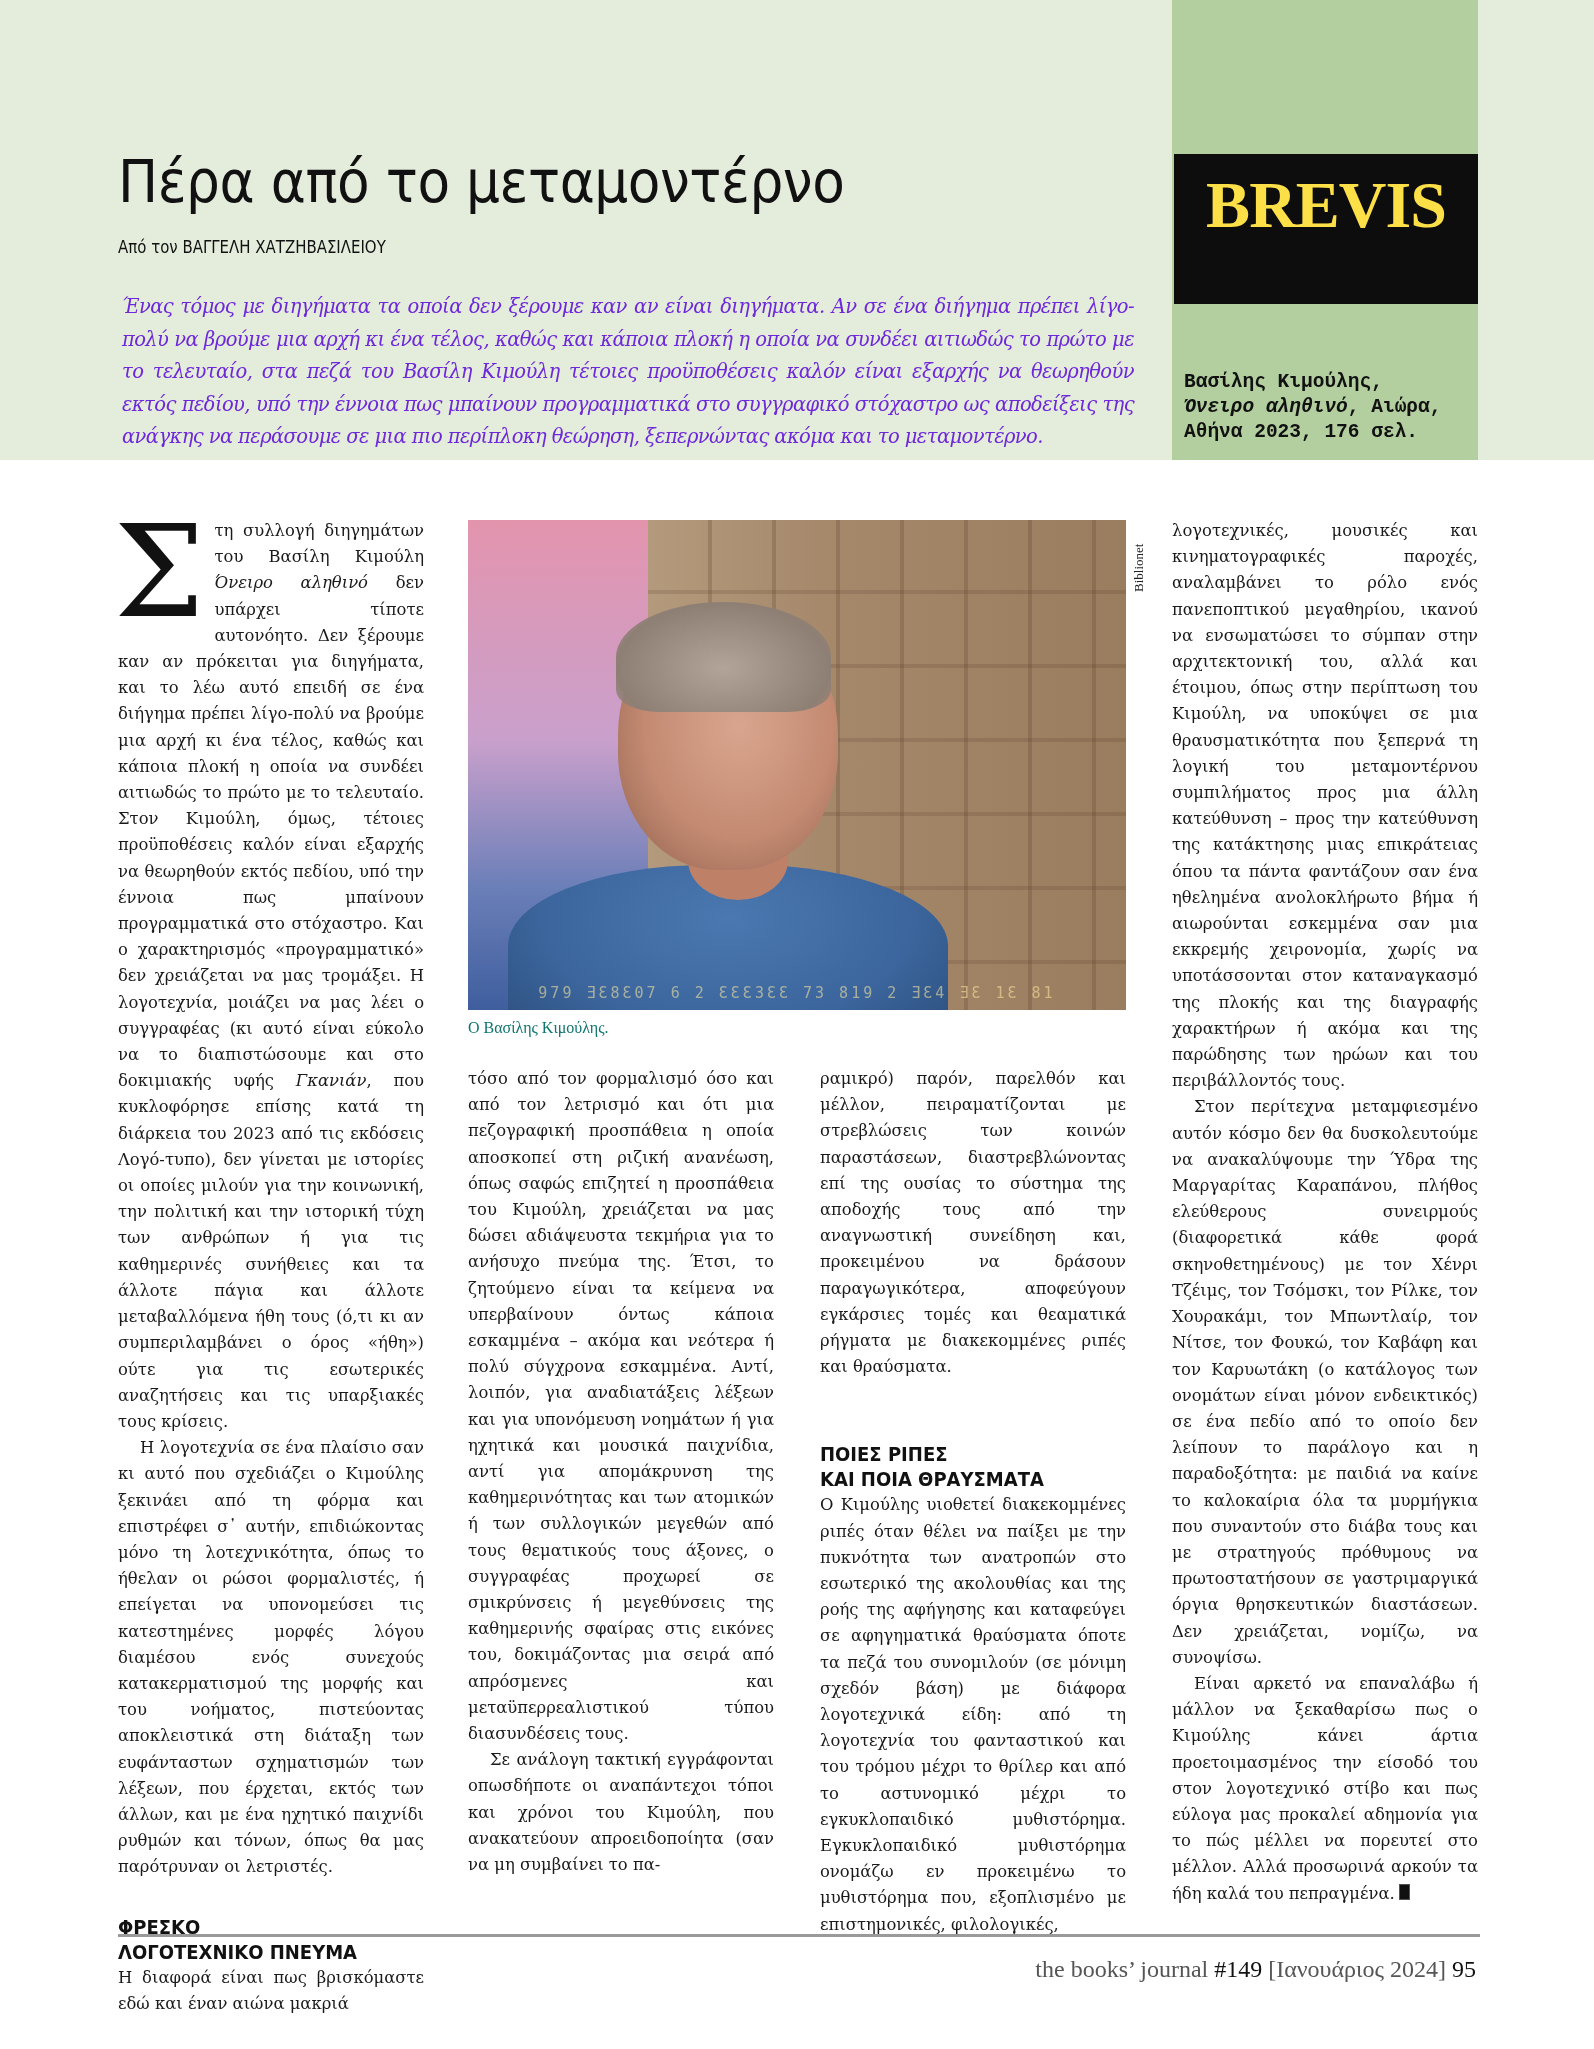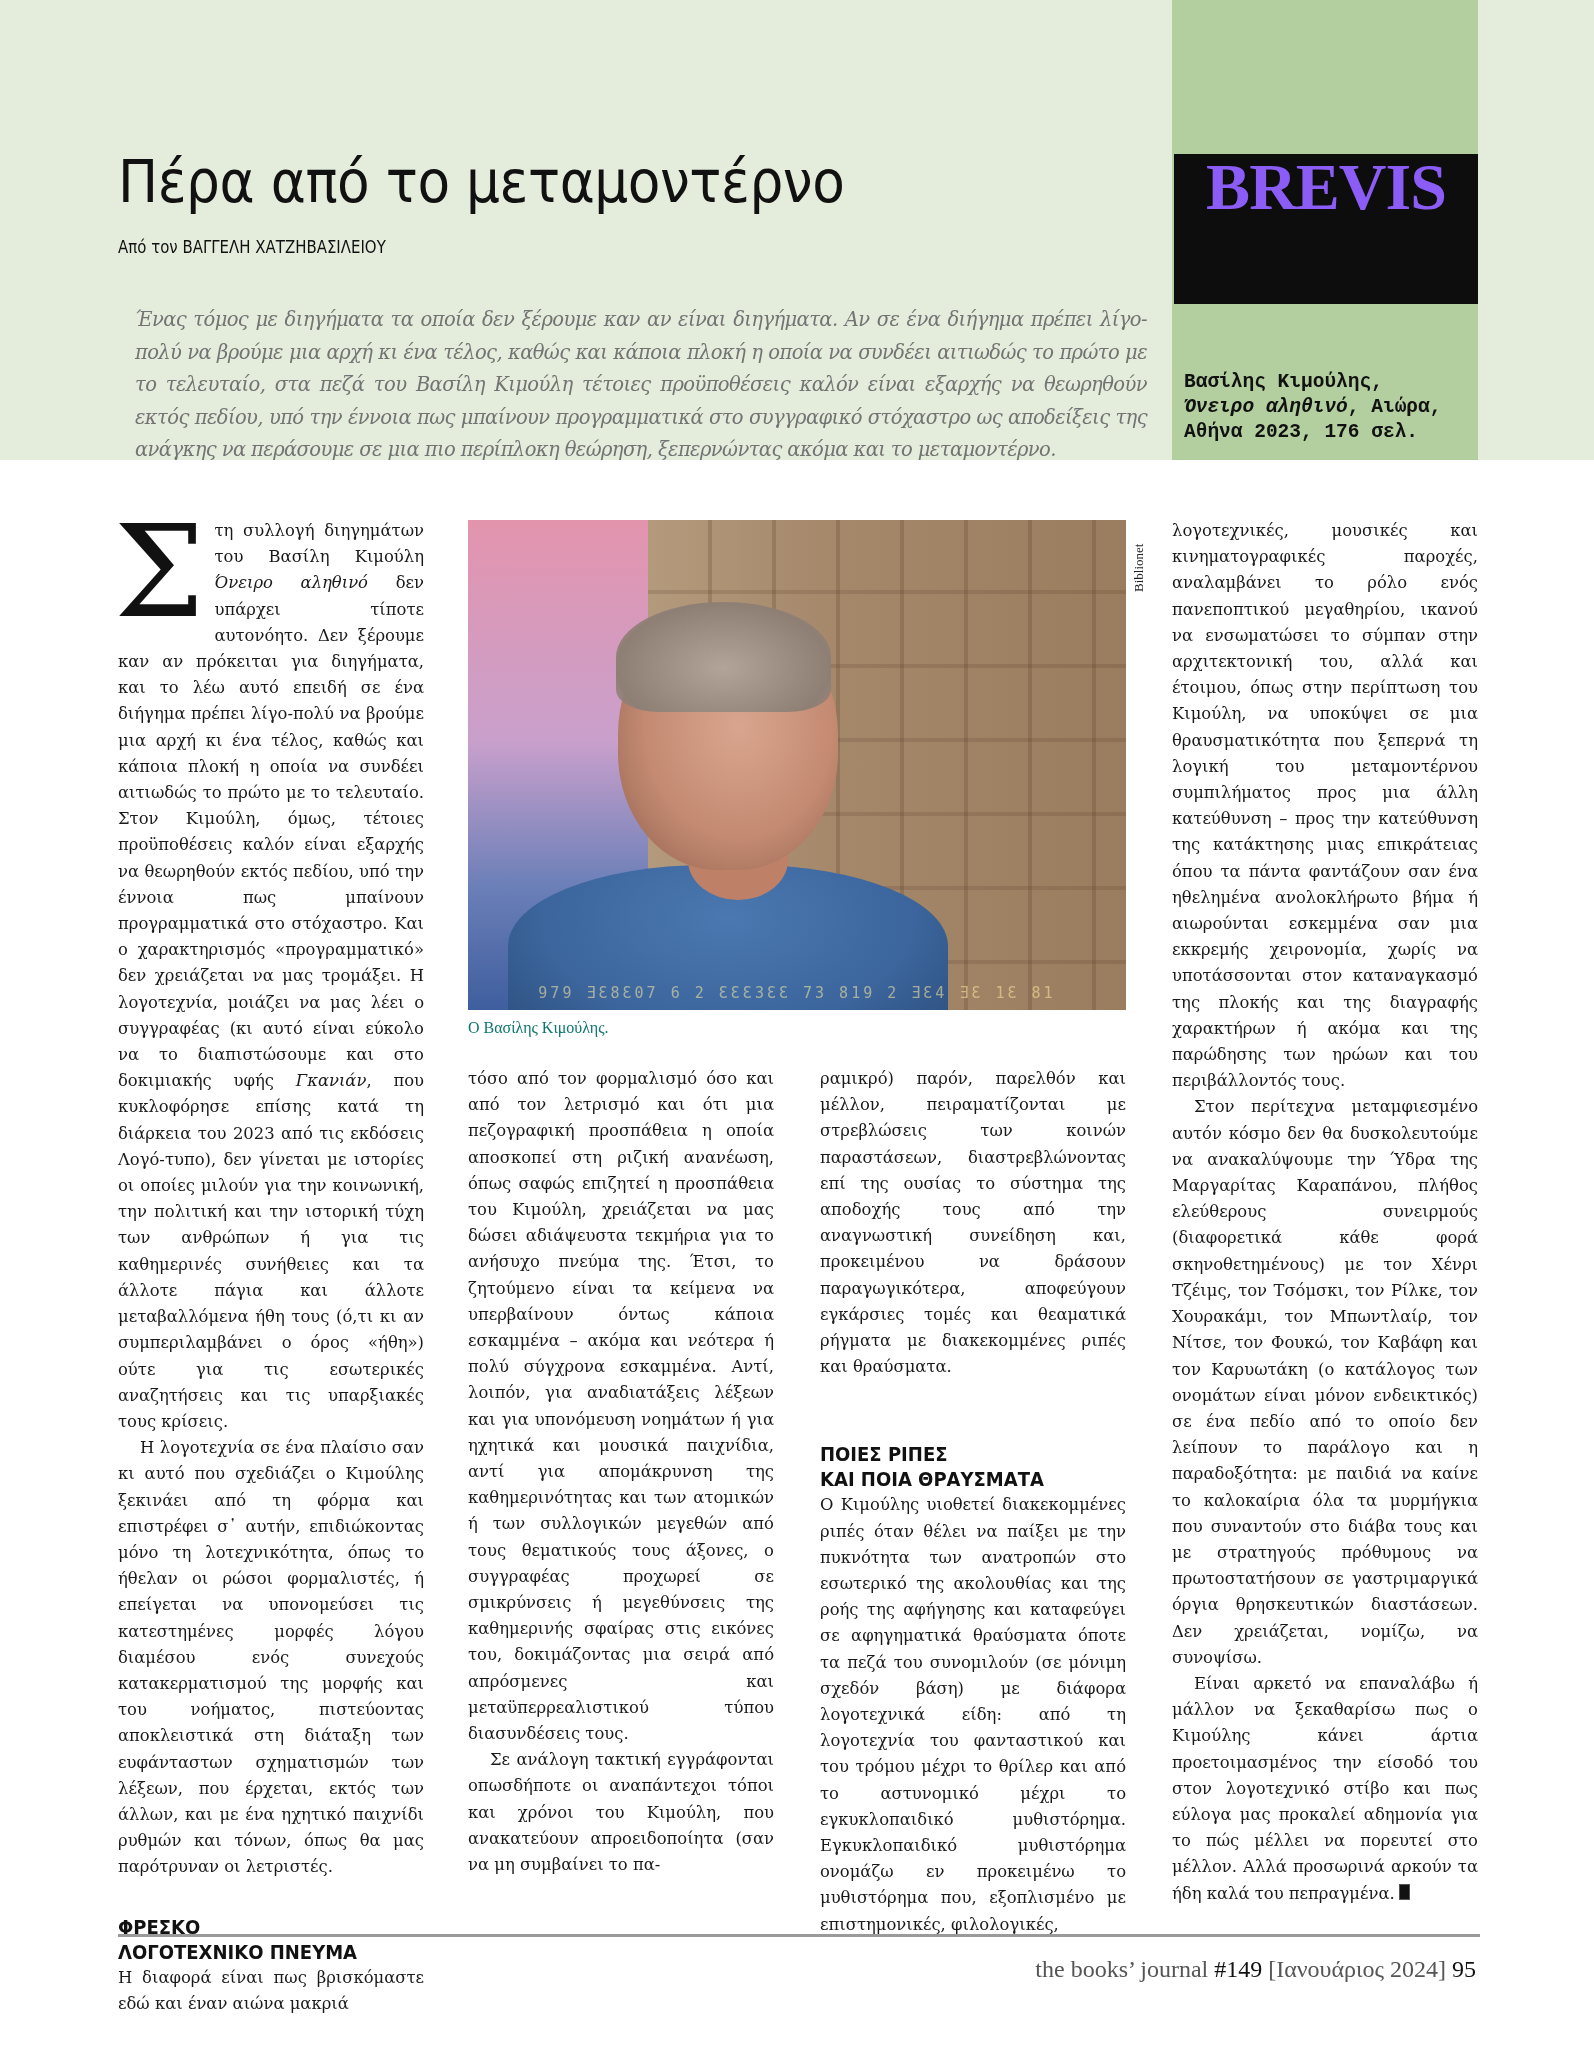--- a/index.html
+++ b/index.html
@@ -21,33 +21,33 @@
     font-family: "DejaVu Sans", sans-serif; font-weight: normal;
     font-size: 58px; letter-spacing: -0.5px; color: #111;
     transform: scaleX(0.92); transform-origin: left top; white-space: nowrap;
   }
   .byline {
     position: absolute; left: 118px; top: 237px;
     font-family: "DejaVu Sans", sans-serif; font-size: 17px; color: #111;
     transform: scaleX(0.88); transform-origin: left top; white-space: nowrap;
   }
   .lede {
-    position: absolute; left: 118px; top: 287px; width: 1012px; margin: 17px;
+    position: absolute; left: 118px; top: 287px; width: 1012px; margin: 4px;
     font-family: "DejaVu Serif", serif; font-style: italic;
-    font-size: 19.5px; line-height: 32.5px; color: #737373;
+    font-size: 19.5px; line-height: 32.5px; color: #6d28d9;
     text-align: justify; letter-spacing: -0.6px;
   }
   .brand-box {
     position: absolute; left: 1174px; top: 154px; width: 304px; height: 150px;
     background: #0d0d0d; text-align: center;
   }
   .brand-line1 {
-    display: block; 
+    display: block; margin-top: 18px;
     font-family: "Liberation Serif", serif; font-weight: bold;
-    font-size: 66px; line-height: 66px; color: #8b5cf6; letter-spacing: -1px;
+    font-size: 66px; line-height: 66px; color: #fde047; letter-spacing: -1px;
   }
   .brand-line2 {
     display: block; margin-top: 2px;
     font-family: "Liberation Serif", serif; font-weight: bold;
     font-size: 51px; line-height: 52px; color: #64a84f; letter-spacing: -1px;
   }
   .book-info {
     position: absolute; left: 1184px; top: 370px; width: 290px;
     font-family: Liberation Mono, monospace; font-weight: bold;
     font-size: 19.5px; line-height: 25px; color: #111;

